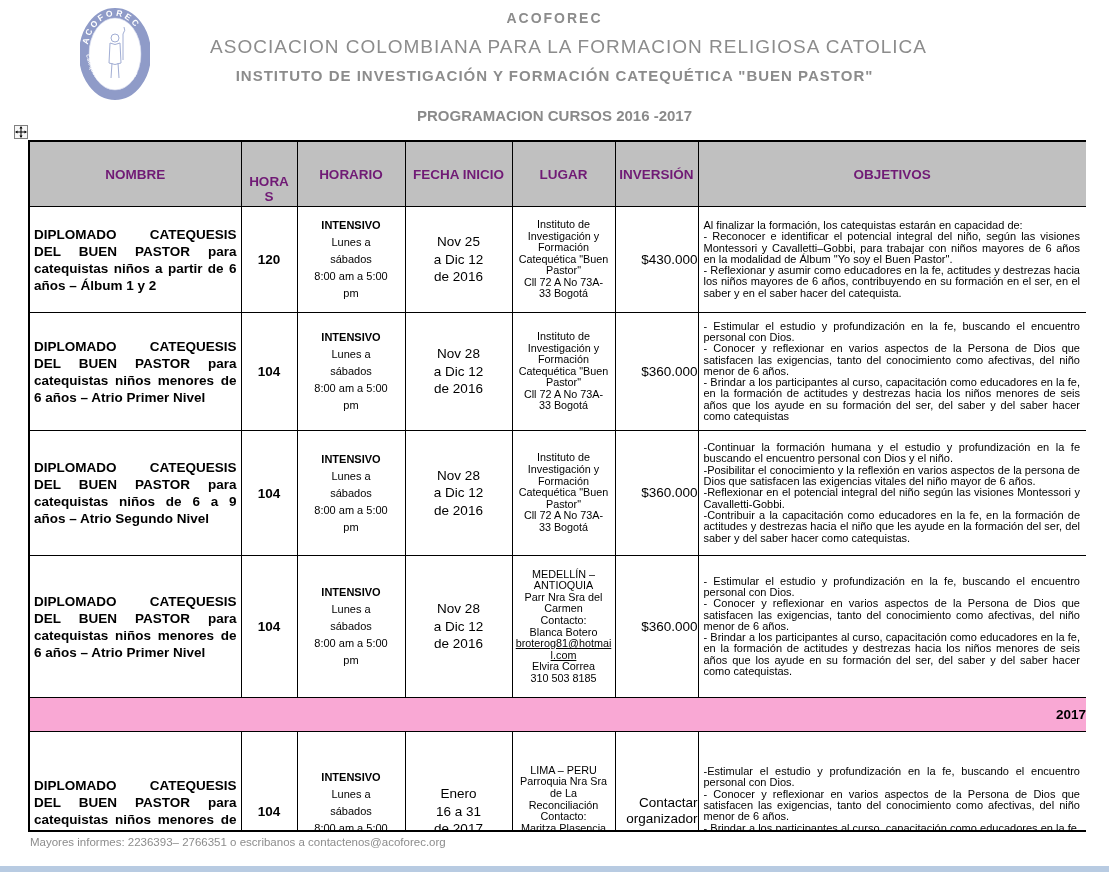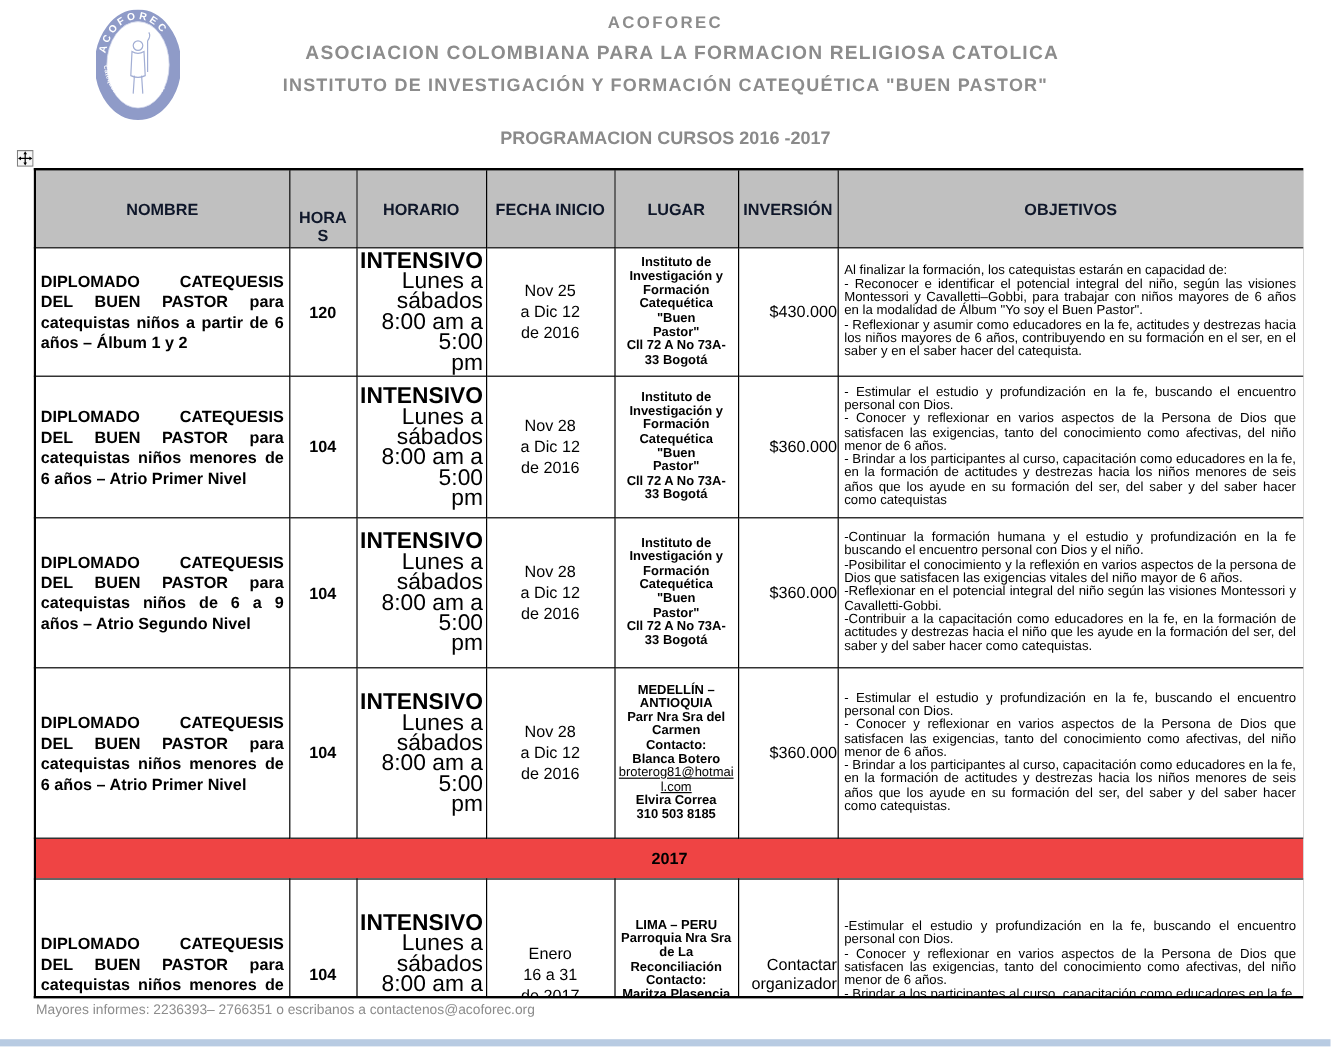--- a/index.html
+++ b/index.html
@@ -5,49 +5,49 @@
   * { margin:0; padding:0; box-sizing:border-box; }
   html,body { background:#fff; }
   .page {
     position:relative; width:1109px; height:873px; background:#ffffff;
     font-family:"Liberation Sans", sans-serif; overflow:hidden;
   }
   
   .logo { position:absolute; left:80px; top:8px; width:70px; height:92px; }
   .header-text { position:absolute; left:0; top:10px; width:1109px; text-align:center; color:#8c8c8c; }
   .hdr-line1 { font-size:14px; font-weight:bold; letter-spacing:2px; }
-  .hdr-line2 { font-size:16px; font-weight:bold; letter-spacing:1px; margin-top:10px;margin-left:28px; }
+  .hdr-line2 { font-size:19px; font-weight:normal; letter-spacing:1px; margin-top:10px;margin-left:28px; }
   .hdr-line3 { font-size:15px; font-weight:bold; letter-spacing:1px; margin-top:9px; }
   .doc-title { position:absolute; left:0; top:107px; width:1109px; text-align:center;
                color:#8a8a8a; font-size:15px; font-weight:bold; }
   .move-handle { position:absolute; left:14px; top:125px; width:14px; height:14px; cursor:move; }
   
   .table-wrap {
     position:absolute; left:28px; top:140px; width:1058px; height:692px;
     overflow:hidden; border-bottom:2px solid #000;
   }
   table.courses { border-collapse:collapse; table-layout:fixed; width:1058px; border:2px solid #000; }
   .courses th, .courses td { border:1px solid #000; vertical-align:middle; overflow:hidden; }
   .courses thead th { background:#c0c0c0; font-size:13.5px; font-weight:bold; text-align:center;
-                      color:#0f172a; padding:2px; line-height:15px; }
+                      color:#701a75; padding:2px; line-height:15px; }
   .th-horas-inner { display:inline-block; max-width:44px; word-break:break-all;margin-top:30px; }
   .cell-nombre  { vertical-align:top; padding:3px 4px; font-size:13.5px; font-weight:bold;
                   line-height:17px; text-align:justify; }
   .cell-horas   { text-align:center; font-size:13.5px; font-weight:bold;margin-left:40px; }
-  .cell-horario { text-align:right; font-size:19px; line-height:17px; padding:2px; }
+  .cell-horario { text-align:center; font-size:11px; line-height:17px; padding:2px; }
   .horario-title{ font-weight:bold; display:block; white-space:pre-line; }
   .horario-detail{ display:block; white-space:pre-line; }
   .cell-fecha   { text-align:center; font-size:13.5px; line-height:17.5px; white-space:pre-line; }
   .cell-lugar   { text-align:center; font-size:10.8px; line-height:11.6px; padding:2px 3px; }
-  .lugar-pre, .lugar-post { display:block; white-space:pre-line;font-weight:bold; }
+  .lugar-pre, .lugar-post { display:block; white-space:pre-line; }
   .lugar-link   { display:block; text-decoration:underline; word-break:break-all; color:#000; cursor:pointer; }
   .cell-inversion { text-align:right; font-size:13.5px; white-space:pre-line; line-height:16px; }
   .cell-objetivos { vertical-align:top; padding:3px 6px 3px 5px; font-size:11px; line-height:11.3px;
                     text-align:justify; white-space:pre-line; }
-  .sep-row td { background:#ef4444; text-align:center; font-size:13.5px; font-weight:bold; height:34px; }
+  .sep-row td { background:#f9a8d4; text-align:right; font-size:13.5px; font-weight:bold; height:34px; }
   
   .footer { position:absolute; left:30px; top:834px; color:#8c8c8c; font-size:11.5px; line-height:16px; }
   .bottom-bar { position:absolute; left:0; top:866px; width:1109px; height:6px; background:#b8cbe2; }
 </style>
 </head>
 <body>
 
 <div class="page">
 
   <div class="logo">

